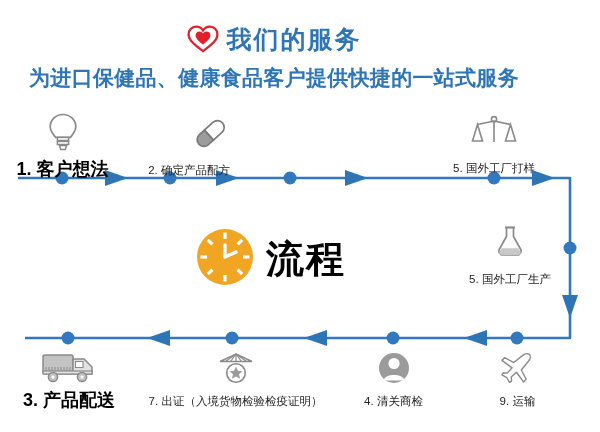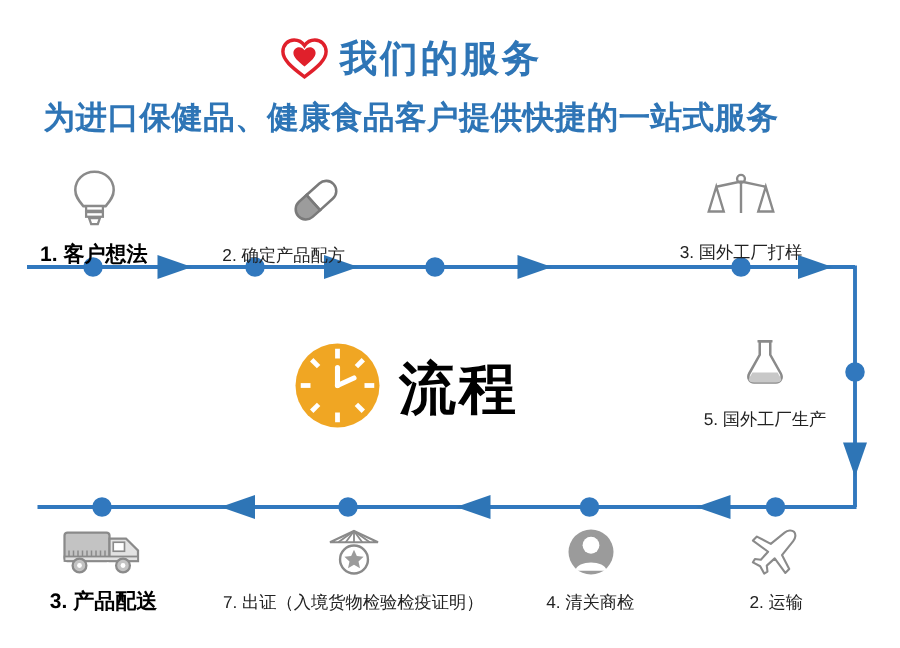--- a/index.html
+++ b/index.html
@@ -68,21 +68,21 @@
     display: block;
     margin: 0 auto;
   }
   .step-label {
     font-size: 11.5px;
     color: #222222;
     white-space: nowrap;
     line-height: 1.1;
   }
   .step-label.emph {
-    font-size: 14px;
+    font-size: 18px;
     font-weight: bold;
     color: #000000;
   }
 
   
   .step.top .step-icon { margin-bottom: 4px; }
   
   .step.bottom .step-icon { margin-bottom: 3px; }
 
   
@@ -185,41 +185,41 @@
         <g stroke="#8A8A8A" stroke-width="1.6" fill="none">
           <line x1="23" y1="9" x2="23" y2="30"></line>
           <line x1="6.5" y1="12.5" x2="23" y2="9"></line>
           <line x1="39.5" y1="12.5" x2="23" y2="9"></line>
           <circle cx="23" cy="7.2" r="2.6"></circle>
           <path d="M6.5 12.5 L 1.5 29 L 11.5 29 Z"></path>
           <path d="M39.5 12.5 L 34.5 29 L 44.5 29 Z"></path>
         </g>
       </svg>
     </span>
-    <span class="step-label">3. 国外工厂打样</span>
+    <span class="step-label">5. 国外工厂打样</span>
   </div>
 
   <div class="step right" style="left:455px; top:225px; width:110px;">
     <span class="step-icon">
       <svg width="30" height="40" viewBox="0 0 30 40" aria-hidden="true">
         <path d="M11.5 2.5 L 18.5 2.5 L 18.5 11.5 L 25.5 24 C 27 26.6, 25.4 30, 22.3 30 L 7.7 30 C 4.6 30, 3 26.6, 4.5 24 L 11.5 11.5 Z" fill="#ffffff" stroke="#8A8A8A" stroke-width="1.7"></path>
         <path d="M6.6 23.3 L 23.4 23.3 L 25.5 27 C 26.4 28.8, 25.1 30, 22.3 30 L 7.7 30 C 4.9 30, 3.6 28.8, 4.5 27 Z" fill="#C8C8C8"></path>
         <line x1="10" y1="2.5" x2="20" y2="2.5" stroke="#8A8A8A" stroke-width="1.8"></line>
       </svg>
     </span>
     <span class="step-label">5. 国外工厂生产</span>
   </div>
 
   <div class="step bottom" style="left:465px; top:352px; width:105px;">
     <span class="step-icon">
       <svg width="40" height="32" viewBox="0 0 40 32" aria-hidden="true">
         <path d="M3.5 9.5 L 6.5 6.5 L 17 12 L 27.5 3.5 C 29.8 1.6, 33 1.3, 34.6 2.9 C 36.2 4.5, 35.9 7.7, 34 10 L 25.5 20.5 L 31 31 L 28 34 L 20 23 L 14 28.5 L 14.5 33 L 12 34.5 L 9 29 L 3.5 26 L 5 23.5 L 9.5 24 L 15 18 Z" fill="#ffffff" stroke="#8A8A8A" stroke-width="1.6" stroke-linejoin="round" transform="scale(0.88) translate(1,0)"></path>
       </svg>
     </span>
-    <span class="step-label">2. 运输</span>
+    <span class="step-label">9. 运输</span>
   </div>
 
   <div class="step bottom" style="left:340px; top:352px; width:107px;">
     <span class="step-icon">
       <svg width="34" height="32" viewBox="0 0 34 32" aria-hidden="true">
         <circle cx="17" cy="16" r="15" fill="#9B9B9B"></circle>
         <circle cx="17" cy="11.5" r="5.6" fill="#ffffff"></circle>
         <path d="M6.6 28.5 C 7.6 21.2, 26.4 21.2, 27.4 28.5 Z" fill="#ffffff"></path>
       </svg>
     </span>

